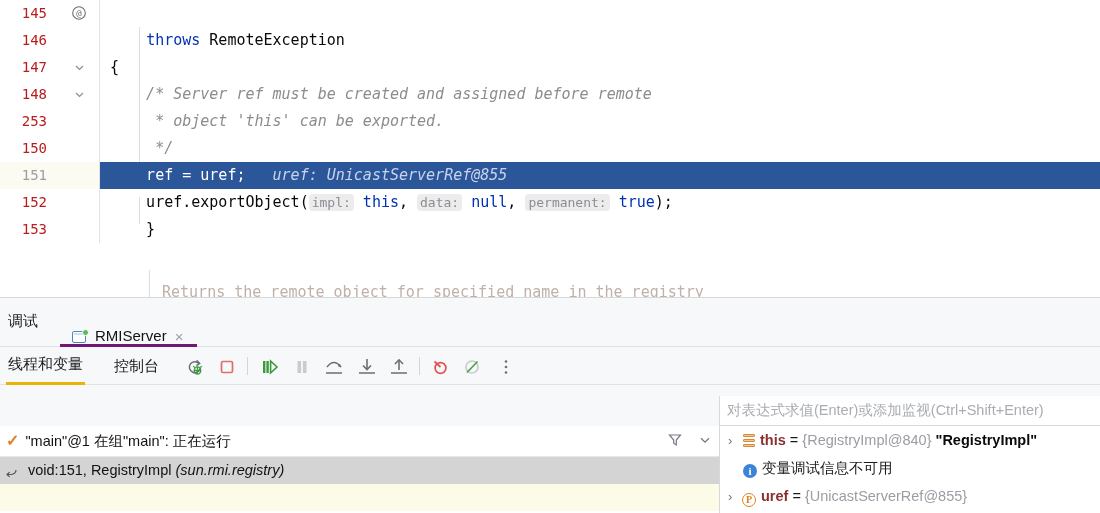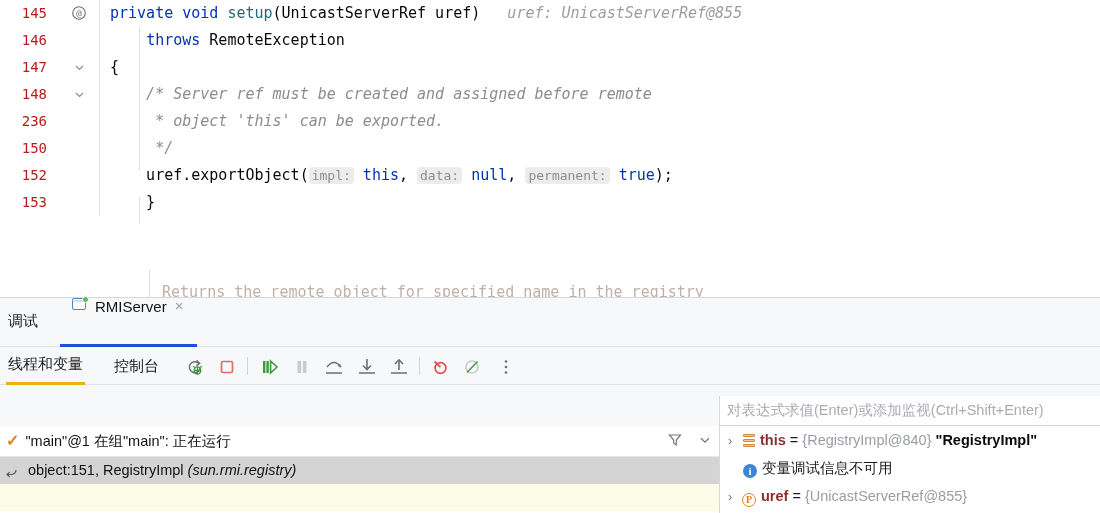--- a/index.html
+++ b/index.html
@@ -84,22 +84,22 @@
     position: relative; height: 49px; background: #f7f8fa;
     border-bottom: 1px solid #e0e2e5;
   }
   #dbg-title {
     position: absolute; left: 8px; top: 14px;
     font-size: 15px; color: #1a1a1a;
   }
   #tab-rmiserver {
     position: absolute; left: 60px; top: 0; height: 49px;
     padding: 0 14px 0 12px;
-    display: flex; align-items: flex-start; gap: 8px;
-    border-bottom: 3px solid #1d4ed8;
+    display: flex; align-items: flex-end; gap: 8px;
+    border-bottom: 3px solid #701a75;
   }
   #tab-rmiserver .tab-label { font-size: 15px; color: #131313; }
   .win-icon { position: relative; width: 15px; height: 13px; }
   .win-icon .frame {
     position: absolute; left: 0; top: 0; width: 14px; height: 12px;
     border: 1.4px solid #4a86c8; border-radius: 2px; background: #fff;
   }
   .win-icon .bar {
     position: absolute; left: 1.5px; top: 1.5px; width: 11px; height: 2.5px;
     background: #cfe0f0;
@@ -210,30 +210,31 @@
   <div class="indent-guide" style="left:139px; top:27px; height:54px;"></div>
   <div class="indent-guide" style="left:139px; top:81px; height:27px;"></div>
   <div class="indent-guide" style="left:139px; top:108px; height:62px;"></div>
   <div class="indent-guide" style="left:139px; top:197px; height:27px;"></div>
   <div class="indent-guide" style="left:149px; top:270px; height:27px;"></div>
 
   <div id="ed-lines">
       <div class="ed-line"><span class="gutter-num">145</span><span class="gutter-mark"><svg width="16" height="16" viewBox="0 0 16 16" style="vertical-align:-3px">
             <circle cx="8" cy="8" r="6.3" fill="none" stroke="#6b6e75" stroke-width="1.1"></circle>
             <text x="8" y="11.4" font-size="9" text-anchor="middle" fill="#6b6e75" font-family="DejaVu Sans Mono, monospace">@</text>
-          </svg></span><span class="gutter-sep"></span><span class="codetext"><span class="kw">private </span><span class="kw">void </span><span class="type">setup</span><span>(UnicastServerRef uref)</span><span class="hint">   uref: UnicastServerRef@855</span></span></div>
+          </svg></span><span class="gutter-sep"></span></div>
       <div class="ed-line"><span class="gutter-num">146</span><span class="gutter-mark"></span><span class="gutter-sep"></span><span class="codetext"><span>    </span><span class="kw">throws </span><span>RemoteException</span></span></div>
       <div class="ed-line"><span class="gutter-num">147</span><span class="gutter-mark"><svg width="13" height="13" viewBox="0 0 13 13" style="vertical-align:-2px">
             <path d="M3 5 L6.5 8.5 L10 5" fill="none" stroke="#8a8d93" stroke-width="1.2"></path>
           </svg></span><span class="gutter-sep"></span><span class="codetext"><span>{</span></span></div>
       <div class="ed-line"><span class="gutter-num">148</span><span class="gutter-mark"><svg width="13" height="13" viewBox="0 0 13 13" style="vertical-align:-2px">
             <path d="M3 5 L6.5 8.5 L10 5" fill="none" stroke="#8a8d93" stroke-width="1.2"></path>
           </svg></span><span class="gutter-sep"></span><span class="codetext"><span class="cmt">    /* Server ref must be created and assigned before remote</span></span></div>
-      <div class="ed-line"><span class="gutter-num">236</span><span class="gutter-mark"></span><span class="gutter-sep"></span><span class="codetext"><span class="cmt">     * object 'this' can be exported.</span></span></div>
+      <div class="ed-line"><span class="gutter-num">253</span><span class="gutter-mark"></span><span class="gutter-sep"></span><span class="codetext"><span class="cmt">     * object 'this' can be exported.</span></span></div>
       <div class="ed-line"><span class="gutter-num">150</span><span class="gutter-mark"></span><span class="gutter-sep"></span><span class="codetext"><span class="cmt">     */</span></span></div>
+      <div class="ed-line exec"><div class="gutterlay"></div><div class="execbar"></div><span class="gutter-num">151</span><span class="gutter-mark"></span><span class="gutter-sep"></span><span class="codetext"><span>    ref = uref;</span><span class="hint">   uref: UnicastServerRef@855</span></span></div>
       <div class="ed-line"><span class="gutter-num">152</span><span class="gutter-mark"></span><span class="gutter-sep"></span><span class="codetext"><span>    uref.exportObject(</span><span class="phint">impl:</span><span class="kw"> this</span><span>, </span><span class="phint">data:</span><span class="kw"> null</span><span>, </span><span class="phint">permanent:</span><span class="kw"> true</span><span>);</span></span></div>
       <div class="ed-line"><span class="gutter-num">153</span><span class="gutter-mark"></span><span class="gutter-sep"></span><span class="codetext"><span>    }</span></span></div>
     </div>
 
   <div class="clipped-line">
     <span class="codetext">Returns the remote object for specified name in the registry</span>
   </div>
 </div>
 
 <div id="debugpanel">
@@ -353,21 +354,21 @@
           <svg width="16" height="16" viewBox="0 0 16 16">
             <path d="M4 6.2 L8 10.2 L12 6.2" fill="none" stroke="#767981" stroke-width="1.3"></path>
           </svg>
         </span>
       </span>
     </div>
     <div id="frames-list">
         <div class="frame-row sel"><span class="ret-ico"><svg width="15" height="15" viewBox="0 0 15 15">
               <path d="M12 4 a4.5 4.5 0 0 1 -4.5 4.5 H3.2" fill="none" stroke="#555" stroke-width="1.2"></path>
               <path d="M5.6 6.1 L3 8.5 L5.6 10.9" fill="none" stroke="#555" stroke-width="1.2"></path>
-            </svg></span><span>object:151, RegistryImpl </span><span class="pkg">(sun.rmi.registry)</span></div>
+            </svg></span><span>void:151, RegistryImpl </span><span class="pkg">(sun.rmi.registry)</span></div>
         <div class="frame-row dim"></div>
       </div>
   </div>
 
   <div id="vars-pane">
     <div id="watch-input">
       <span class="ph">对表达式求值(Enter)或添加监视(Ctrl+Shift+Enter)</span>
     </div>
     <div id="vars-list">
         <div class="var-row"><span class="var-arrow">›</span><span class="ico-field"><i style="top:0"></i><i style="top:5px"></i><i style="top:10px"></i></span><span class="var-name">this</span><span class="var-eq"> = </span><span class="var-val">{RegistryImpl@840} </span><span class="var-str">"RegistryImpl"</span></div>

